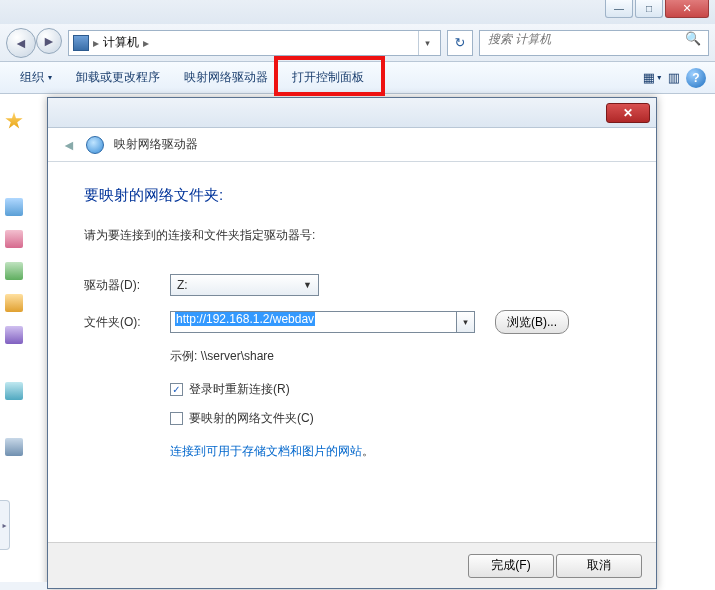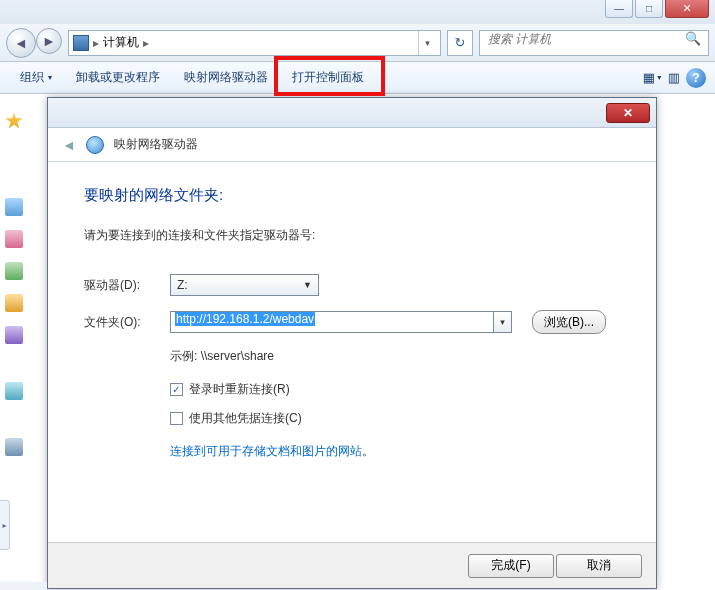--- a/index.html
+++ b/index.html
@@ -55,21 +55,21 @@
   .dlg-sub { height:34px; display:flex; align-items:center; gap:10px; padding:0 14px; border-bottom:1px solid #d0d8e0; font-size:12px; color:#333; }
   .dlg-backarr { color:#8aa; font-size:14px; }
   .dlg-ic { width:18px; height:18px; background:radial-gradient(circle at 40% 35%, #bfe4ff, #3a8ed8); border-radius:50%; border:1px solid #2c6aa8; }
   .dlg-body { padding:24px 36px 12px 36px; font-size:12px; color:#333; }
   .dlg-heading { font-size:15px; color:#003399; margin-bottom:22px; }
   .dlg-instr { margin-bottom:30px; }
   .row { display:flex; align-items:center; margin-bottom:14px; gap:8px; }
   .row label { width:78px; text-align:left; }
   .drive-sel { width:149px; height:22px; border:1px solid #7a8a9a; background:linear-gradient(#fff,#e8eef4); padding:0 6px; display:flex; align-items:center; justify-content:space-between; font-size:12px; }
   .drive-sel .dd { font-size:9px; }
-  .folder-in { width:324px; height:22px; border:1px solid #7a8a9a; background:#fff; padding:0 4px; font-size:12px; color:#000; outline:none; }
+  .folder-in { width:287px; height:22px; border:1px solid #7a8a9a; background:#fff; padding:0 4px; font-size:12px; color:#000; outline:none; }
   .folder-sel { background:#3399ff; color:#fff; padding:0 1px; }
   .folder-dd { width:18px; height:22px; border:1px solid #7a8a9a; border-left:none; background:linear-gradient(#fff,#e8eef4); display:flex; align-items:center; justify-content:center; font-size:9px; }
   .browse { width:74px; height:24px; background:linear-gradient(#fdfdfd,#e4e4e4); border:1px solid #8a8a8a; border-radius:10px; font-size:12px; margin-left:12px; }
   .indent { margin-left:86px; }
   .example { margin-bottom:16px; }
   .chk { display:flex; align-items:center; gap:6px; margin-bottom:12px; }
   .chkbox { width:13px; height:13px; border:1px solid #7a8a9a; background:#fff; display:flex; align-items:center; justify-content:center; font-size:10px; color:#2060c0; }
   .link { color:#0066cc; text-decoration:none; }
   .dlg-footer { position:absolute; bottom:0; left:0; right:0; height:46px; background:#f0f0f0; border-top:1px solid #d0d0d0; display:flex; align-items:center; justify-content:flex-end; gap:2px; padding:0 14px; }
   .dlg-btn { width:86px; height:24px; background:linear-gradient(#fdfdfd,#e4e4e4); border:1px solid #8a8a8a; border-radius:3px; font-size:12px; }
@@ -175,21 +175,21 @@
 
     <div class="indent example">示例: \\server\share</div>
 
     <div class="indent chk">
       <div class="chkbox">✓</div>
       <span>登录时重新连接(R)</span>
     </div>
 
     <div class="indent chk">
       <div class="chkbox"></div>
-      <span>使用其他凭据连接(C)</span>
+      <span>要映射的网络文件夹(C)</span>
     </div>
 
     <div class="indent" style="margin-top:16px">
       <a href="#" class="link">连接到可用于存储文档和图片的网站</a><span>。</span>
     </div>
   </div>
   <div class="dlg-footer">
     <button class="dlg-btn">完成(F)</button>
     <button class="dlg-btn">取消</button>
   </div>

